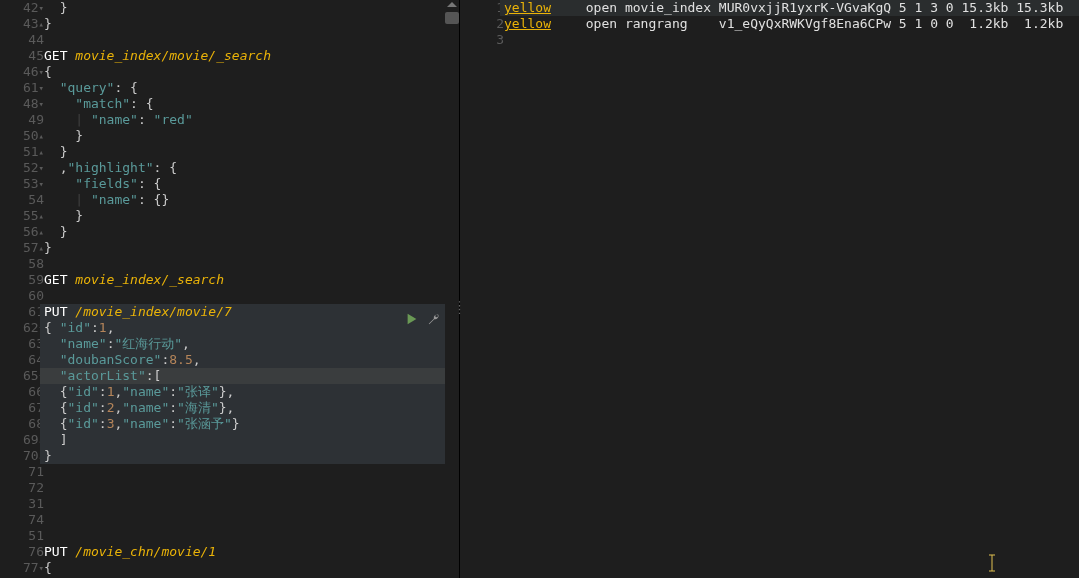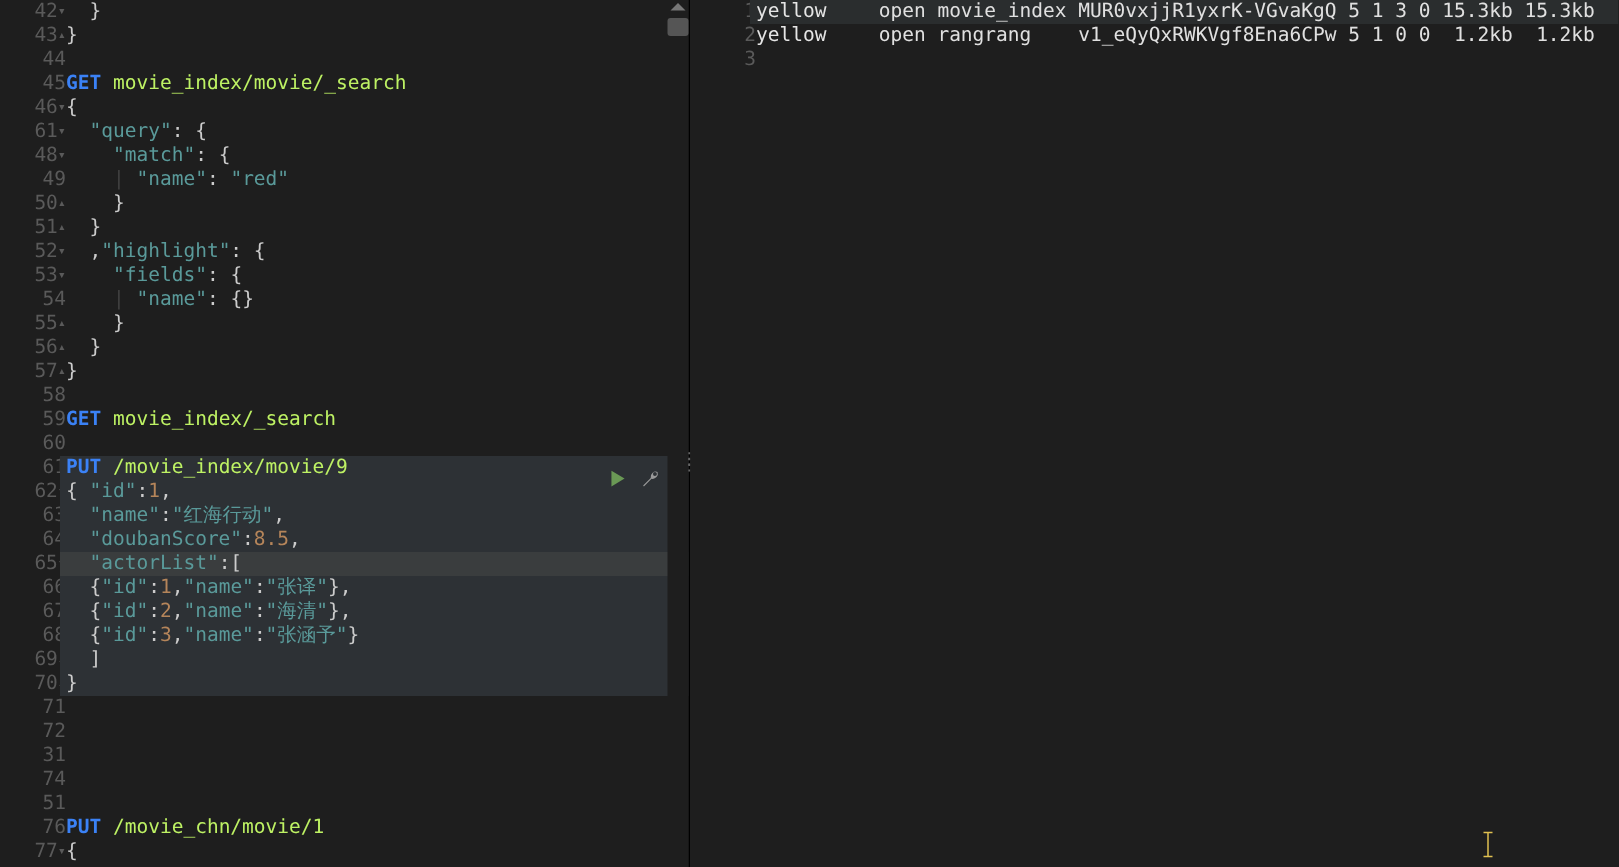--- a/index.html
+++ b/index.html
@@ -59,28 +59,28 @@
     }
     .hl-active {
       background: #2a2d2e;
     }
     .hl-block {
       background: #2d3135;
     }
     .hl-currentline {
       background: #3a3d3e;
     }
-    .tok-method { color: #3b82f6; font-weight: bold; }
-    .tok-path { color: #bef264; }
+    .tok-method { color: #ffffff; font-weight: normal; }
+    .tok-path { color: #eab308; font-style: italic; }
     .tok-string { color: #5a9a9a; }
     .tok-number { color: #b5855a; }
     .tok-punc { color: #ccc; }
     .tok-key { color: #5a9a9a; }
     .tok-indent { color: #404040; }
-    .tok-yellow { color: #e5e5e5; }
+    .tok-yellow { color: #eab308; text-decoration: underline; }
     .tok-white { color: #e0e0e0; margin-left: 27px; }
     .scrollbar {
       position: absolute;
       right: 0;
       top: 0;
       width: 14px;
       height: 100%;
       background: #1e1e1e;
     }
     .scrollbar-thumb {
@@ -293,21 +293,21 @@
       <div class="code-line"><span class="tok-punc">  }</span></div>
       <div class="code-line"><span class="tok-punc">  ,</span><span class="tok-key">"highlight"</span><span class="tok-punc">: {</span></div>
       <div class="code-line"><span class="tok-punc">    </span><span class="tok-key">"fields"</span><span class="tok-punc">: {</span></div>
       <div class="code-line"><span class="tok-punc">    </span><span class="tok-indent">| </span><span class="tok-key">"name"</span><span class="tok-punc">: {}</span></div>
       <div class="code-line"><span class="tok-punc">    }</span></div>
       <div class="code-line"><span class="tok-punc">  }</span></div>
       <div class="code-line"><span class="tok-punc">}</span></div>
       <div class="code-line"></div>
       <div class="code-line"><span class="tok-method">GET</span><span class="tok-punc"> </span><span class="tok-path">movie_index/_search</span></div>
       <div class="code-line"></div>
-      <div class="code-line hl-block"><span class="tok-method">PUT</span><span class="tok-punc"> </span><span class="tok-path">/movie_index/movie/9</span></div>
+      <div class="code-line hl-block"><span class="tok-method">PUT</span><span class="tok-punc"> </span><span class="tok-path">/movie_index/movie/7</span></div>
       <div class="code-line hl-block"><span class="tok-punc">{ </span><span class="tok-key">"id"</span><span class="tok-punc">:</span><span class="tok-number">1</span><span class="tok-punc">,</span></div>
       <div class="code-line hl-block"><span class="tok-punc">  </span><span class="tok-key">"name"</span><span class="tok-punc">:</span><span class="tok-string">"红海行动"</span><span class="tok-punc">,</span></div>
       <div class="code-line hl-block"><span class="tok-punc">  </span><span class="tok-key">"doubanScore"</span><span class="tok-punc">:</span><span class="tok-number">8.5</span><span class="tok-punc">,</span></div>
       <div class="code-line hl-currentline"><span class="tok-punc">  </span><span class="tok-key">"actorList"</span><span class="tok-punc">:[</span></div>
       <div class="code-line hl-block"><span class="tok-punc">  {</span><span class="tok-key">"id"</span><span class="tok-punc">:</span><span class="tok-number">1</span><span class="tok-punc">,</span><span class="tok-key">"name"</span><span class="tok-punc">:</span><span class="tok-string">"张译"</span><span class="tok-punc">},</span></div>
       <div class="code-line hl-block"><span class="tok-punc">  {</span><span class="tok-key">"id"</span><span class="tok-punc">:</span><span class="tok-number">2</span><span class="tok-punc">,</span><span class="tok-key">"name"</span><span class="tok-punc">:</span><span class="tok-string">"海清"</span><span class="tok-punc">},</span></div>
       <div class="code-line hl-block"><span class="tok-punc">  {</span><span class="tok-key">"id"</span><span class="tok-punc">:</span><span class="tok-number">3</span><span class="tok-punc">,</span><span class="tok-key">"name"</span><span class="tok-punc">:</span><span class="tok-string">"张涵予"</span><span class="tok-punc">}</span></div>
       <div class="code-line hl-block"><span class="tok-punc">  ]</span></div>
       <div class="code-line hl-block"><span class="tok-punc">}</span></div>
       <div class="code-line"></div>

